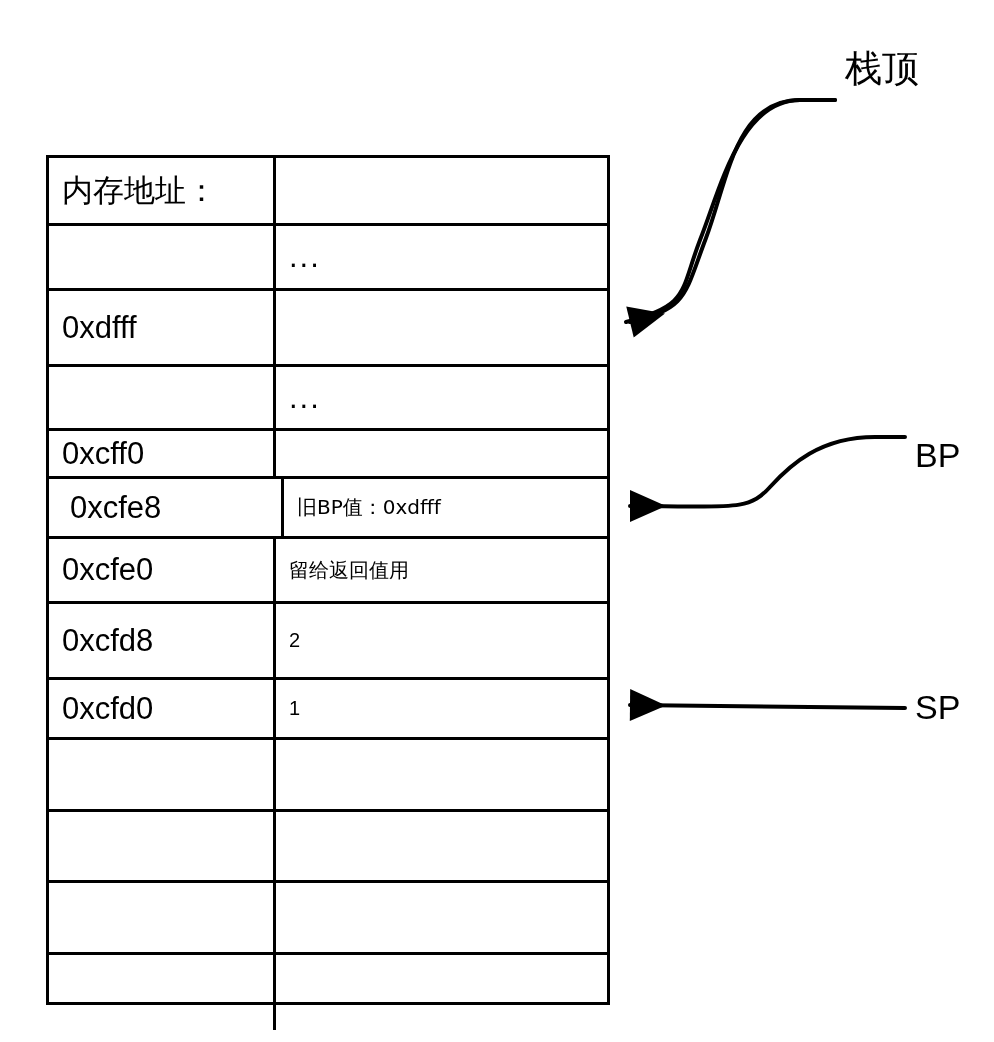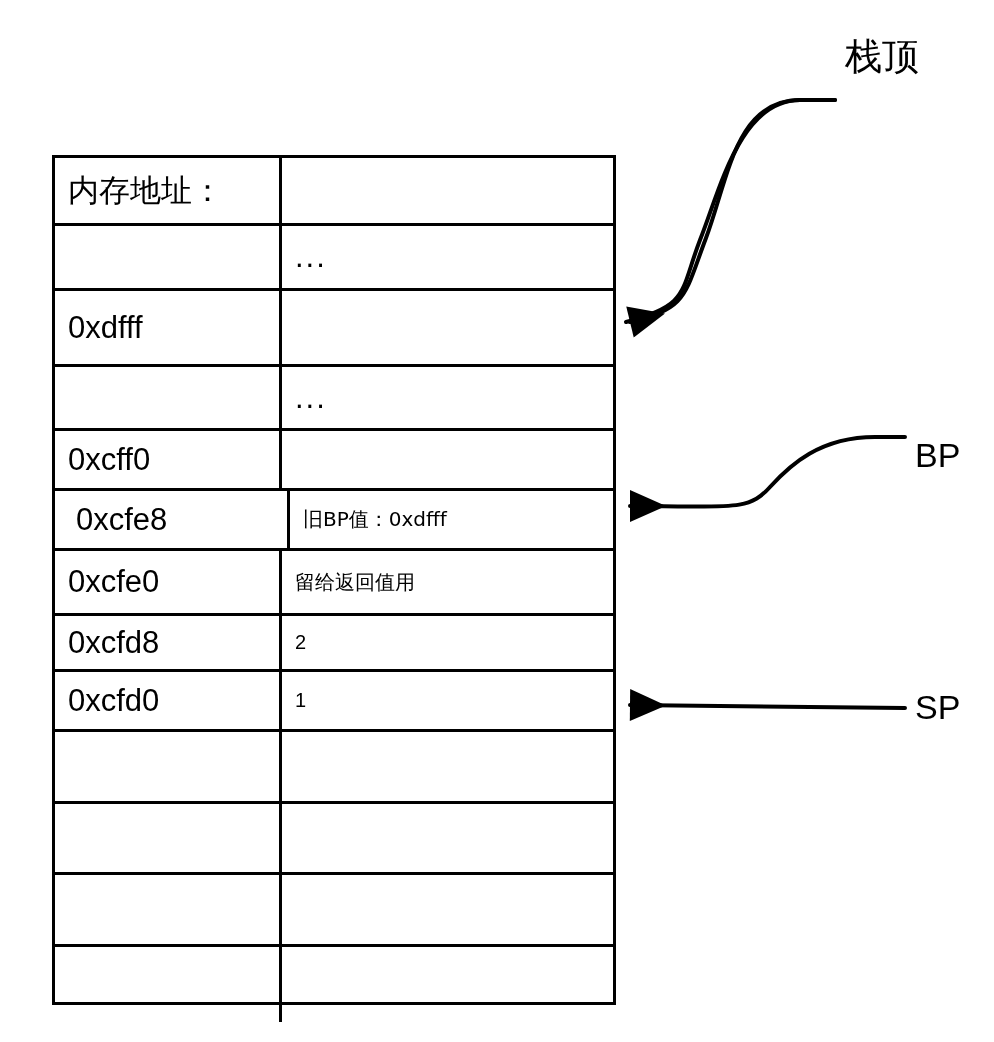--- a/index.html
+++ b/index.html
@@ -12,21 +12,21 @@
     width: 994px;
     height: 1042px;
     background: #ffffff;
     font-family: "Liberation Sans", "DejaVu Sans", sans-serif;
     overflow: hidden;
   }
 
   
   #stack-table {
     position: absolute;
-    left: 52px;
+    left: 46px;
     top: 155px;
     width: 564px;   
     height: 850px;  
     border: 3px solid #000000;
     box-sizing: border-box;
   }
   .stack-row {
     display: flex;
     box-sizing: border-box;
     border-bottom: 3px solid #000000;
@@ -107,36 +107,36 @@
     <div class="stack-row" style="height:76px;">
       <div class="cell-addr">0xdfff</div>
       <div class="cell-val"></div>
     </div>
 
     <div class="stack-row" style="height:64px;">
       <div class="cell-addr"></div>
       <div class="cell-val ellipsis">...</div>
     </div>
 
-    <div class="stack-row" style="height:60px;">
+    <div class="stack-row" style="height:48px;">
       <div class="cell-addr">0xcff0</div>
       <div class="cell-val"></div>
     </div>
 
     <div class="stack-row" style="height:60px;padding-left:8px;">
       <div class="cell-addr">0xcfe8</div>
       <div class="cell-val zh">旧BP值：0xdfff</div>
     </div>
 
     <div class="stack-row" style="height:65px;">
       <div class="cell-addr">0xcfe0</div>
       <div class="cell-val zh">留给返回值用</div>
     </div>
 
-    <div class="stack-row" style="height:56px;">
+    <div class="stack-row" style="height:76px;">
       <div class="cell-addr">0xcfd8</div>
       <div class="cell-val">2</div>
     </div>
 
     <div class="stack-row" style="height:60px;">
       <div class="cell-addr">0xcfd0</div>
       <div class="cell-val">1</div>
     </div>
 
     <div class="stack-row" style="height:72px;">
@@ -169,19 +169,19 @@
     </defs>
 
     <path d="M 835 100 L 800 100 C 740 100 720 190 700 240 C 680 292 690 305 626 322 M 0 0" fill="none" stroke="#000000" stroke-width="4" stroke-linecap="round"></path>
     <path d="M 835 100 L 800 100 C 735 100 728 180 706 238 C 684 296 688 308 630 322" fill="none" stroke="#000000" stroke-width="4" stroke-linecap="round" marker-end="url(#arrowhead)"></path>
 
     <path d="M 905 437 L 875 437 C 820 437 790 465 770 487 C 748 512 730 506 630 506" fill="none" stroke="#000000" stroke-width="4" stroke-linecap="round" marker-end="url(#arrowhead)"></path>
 
     <path d="M 905 708 L 630 705" fill="none" stroke="#000000" stroke-width="4" stroke-linecap="round" marker-end="url(#arrowhead)"></path>
   </svg>
 
-  <div class="anno-label zh" style="left:845px; top:32px;">栈顶</div>
+  <div class="anno-label zh" style="left:845px; top:44px;">栈顶</div>
 
   <div class="anno-label" style="left:915px; top:436px;">BP</div>
 
   <div class="anno-label" style="left:915px; top:688px;">SP</div>
 
 </div>
 
 </body></html>

